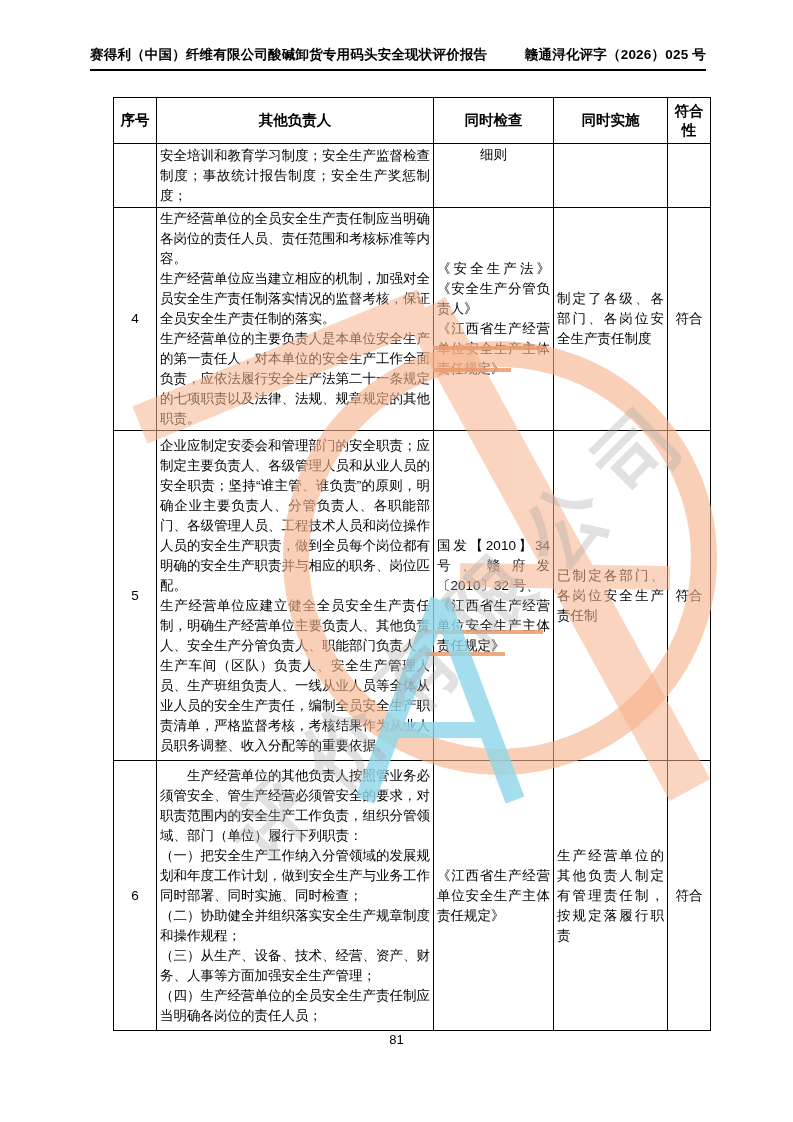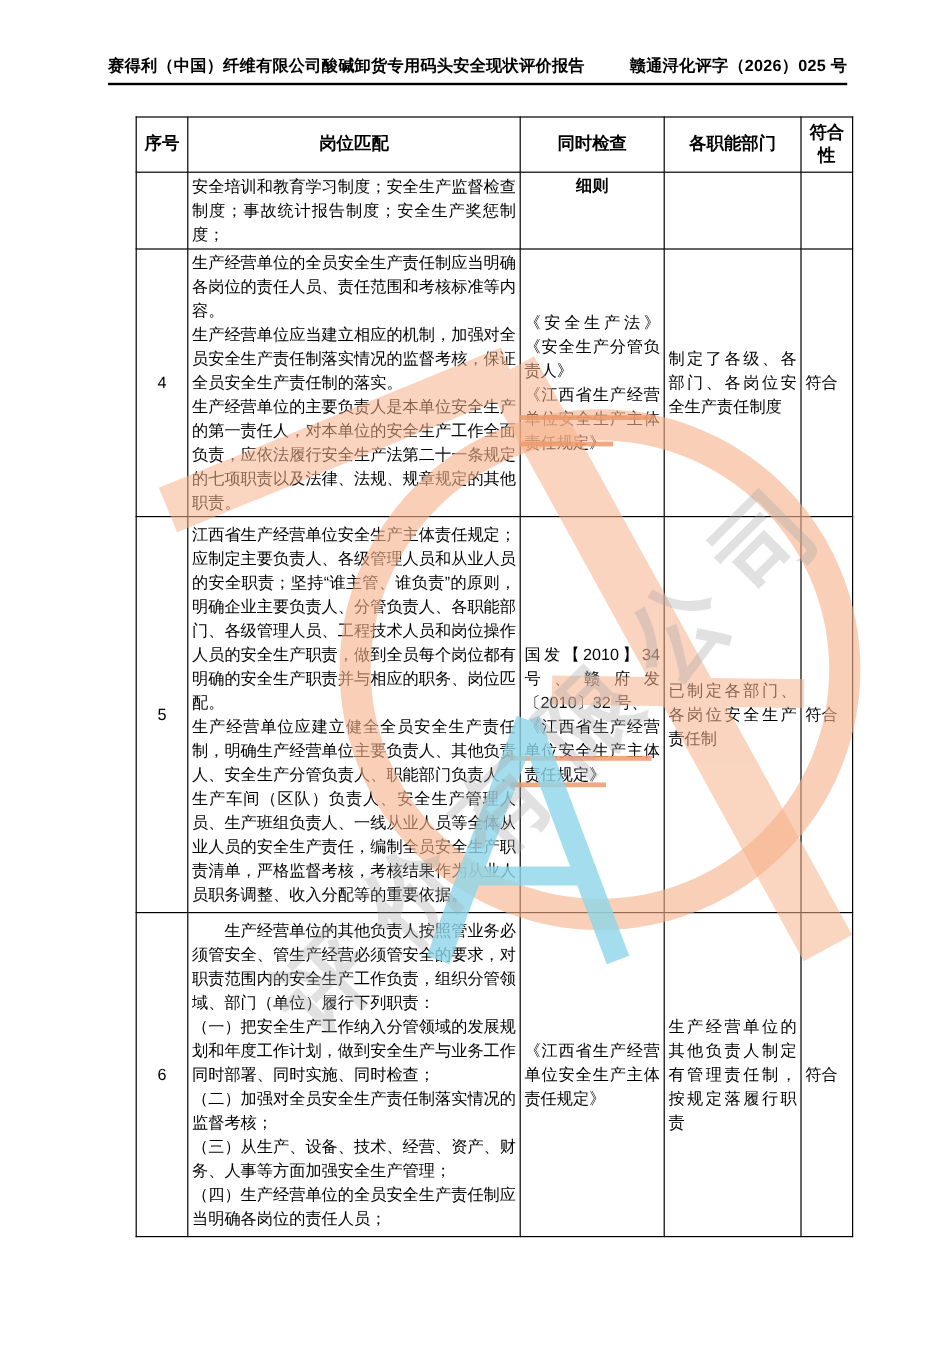--- a/index.html
+++ b/index.html
@@ -21,27 +21,27 @@
     border-collapse:collapse; table-layout:fixed; background:transparent;
   }
   .doc-table th, .doc-table td { border:1.5px solid #000; padding:1px 3px; vertical-align:middle; }
   .doc-table thead tr { height:46px;font-family:Liberation Serif, serif; }
   .doc-table th { font-size:14.5px; font-weight:bold; text-align:center; line-height:19px; }
   .doc-table td { font-size:13.5px; line-height:20px; }
   .col-no        { text-align:center; }
   .col-content   { text-align:justify; vertical-align:top; }
   .col-basis     { text-align:justify; }
   .col-situation { text-align:justify; }
-  .col-compliance{ text-align:left; }
+  .col-compliance{ text-align:center; }
   .para { text-align:justify; }
   .row-0 { height:64px;margin-top:24px; }
   .row-1 { height:218px; }
   .row-2 { height:330px; }
   .row-3 { height:270px; }
-  .row-0 .col-basis { vertical-align:top; text-align:center;font-weight:bold; }
+  .row-0 .col-basis { vertical-align:top; text-align:center; }
   .row-0 .col-basis .para { text-align:center; }
 
   
   .footer { position:absolute; left:0; right:0; top:1032px; text-align:center; font-size:13px; }
 
   
   .wm-layer { position:absolute; left:0; top:0; width:793px; height:1122px; pointer-events:none; z-index:5; }
   .wm-text {
     position:absolute; left:205px; top:810px;
     transform:rotate(-45deg); transform-origin:left top;
@@ -63,23 +63,23 @@
     <colgroup>
       <col style="width:43px">
         <col style="width:277px">
         <col style="width:120px">
         <col style="width:114px">
         <col style="width:43px">
     </colgroup>
     <thead>
       <tr>
         <th>序号</th>
-        <th>岗位匹配</th>
+        <th>其他负责人</th>
         <th>同时检查</th>
-        <th>各职能部门</th>
+        <th>同时实施</th>
         <th>符合性</th>
       </tr>
     </thead>
     <tbody>
         <tr class="row-0">
           <td class="col-no"></td>
           <td class="col-content">
             <div class="para">安全培训和教育学习制度；安全生产监督检查制度；事故统计报告制度；安全生产奖惩制度；</div>
           </td>
           <td class="col-basis">
@@ -98,48 +98,49 @@
           <td class="col-basis">
             <div class="para">《安全生产法》《安全生产分管负责人》</div>
             <div class="para">《江西省生产经营单位安全生产主体责任规定》</div>
           </td>
           <td class="col-situation">制定了各级、各部门、各岗位安全生产责任制度</td>
           <td class="col-compliance">符合</td>
         </tr>
         <tr class="row-2">
           <td class="col-no">5</td>
           <td class="col-content">
-            <div class="para">江西省生产经营单位安全生产主体责任规定；应制定主要负责人、各级管理人员和从业人员的安全职责；坚持“谁主管、谁负责”的原则，明确企业主要负责人、分管负责人、各职能部门、各级管理人员、工程技术人员和岗位操作人员的安全生产职责，做到全员每个岗位都有明确的安全生产职责并与相应的职务、岗位匹配。</div>
+            <div class="para">企业应制定安委会和管理部门的安全职责；应制定主要负责人、各级管理人员和从业人员的安全职责；坚持“谁主管、谁负责”的原则，明确企业主要负责人、分管负责人、各职能部门、各级管理人员、工程技术人员和岗位操作人员的安全生产职责，做到全员每个岗位都有明确的安全生产职责并与相应的职务、岗位匹配。</div>
             <div class="para">生产经营单位应建立健全全员安全生产责任制，明确生产经营单位主要负责人、其他负责人、安全生产分管负责人、职能部门负责人、生产车间（区队）负责人、安全生产管理人员、生产班组负责人、一线从业人员等全体从业人员的安全生产责任，编制全员安全生产职责清单，严格监督考核，考核结果作为从业人员职务调整、收入分配等的重要依据。</div>
           </td>
           <td class="col-basis">
             <div class="para">国发【2010】34 号、赣府发〔2010〕32 号、</div>
             <div class="para">《江西省生产经营单位安全生产主体责任规定》</div>
           </td>
           <td class="col-situation">已制定各部门、各岗位安全生产责任制</td>
           <td class="col-compliance">符合</td>
         </tr>
         <tr class="row-3">
           <td class="col-no">6</td>
           <td class="col-content">
             <div class="para">　　生产经营单位的其他负责人按照管业务必须管安全、管生产经营必须管安全的要求，对职责范围内的安全生产工作负责，组织分管领域、部门（单位）履行下列职责：</div>
             <div class="para">（一）把安全生产工作纳入分管领域的发展规划和年度工作计划，做到安全生产与业务工作同时部署、同时实施、同时检查；</div>
-            <div class="para">（二）加强对全员安全生产责任制落实情况的监督考核；</div>
+            <div class="para">（二）协助健全并组织落实安全生产规章制度和操作规程；</div>
             <div class="para">（三）从生产、设备、技术、经营、资产、财务、人事等方面加强安全生产管理；</div>
             <div class="para">（四）生产经营单位的全员安全生产责任制应当明确各岗位的责任人员；</div>
           </td>
           <td class="col-basis">
             <div class="para">《江西省生产经营单位安全生产主体责任规定》</div>
           </td>
           <td class="col-situation">生产经营单位的其他负责人制定有管理责任制，按规定落履行职责</td>
           <td class="col-compliance">符合</td>
         </tr>
       </tbody>
   </table>
 
+  <div class="footer">81</div>
 
   <div class="wm-layer">
     <div class="wm-text">评价有限公司</div>
     <svg width="793" height="1122" viewBox="0 0 793 1122">
 
       <circle cx="500" cy="558" r="204" fill="none" stroke="#f6b28b" stroke-width="26" opacity="0.62"></circle>
 
       <g stroke="#f6b28b" opacity="0.55" fill="none">
         <path d="M140,425 L425,308" stroke-width="40"></path>
         <path d="M425,308 L690,790" stroke-width="46"></path>

